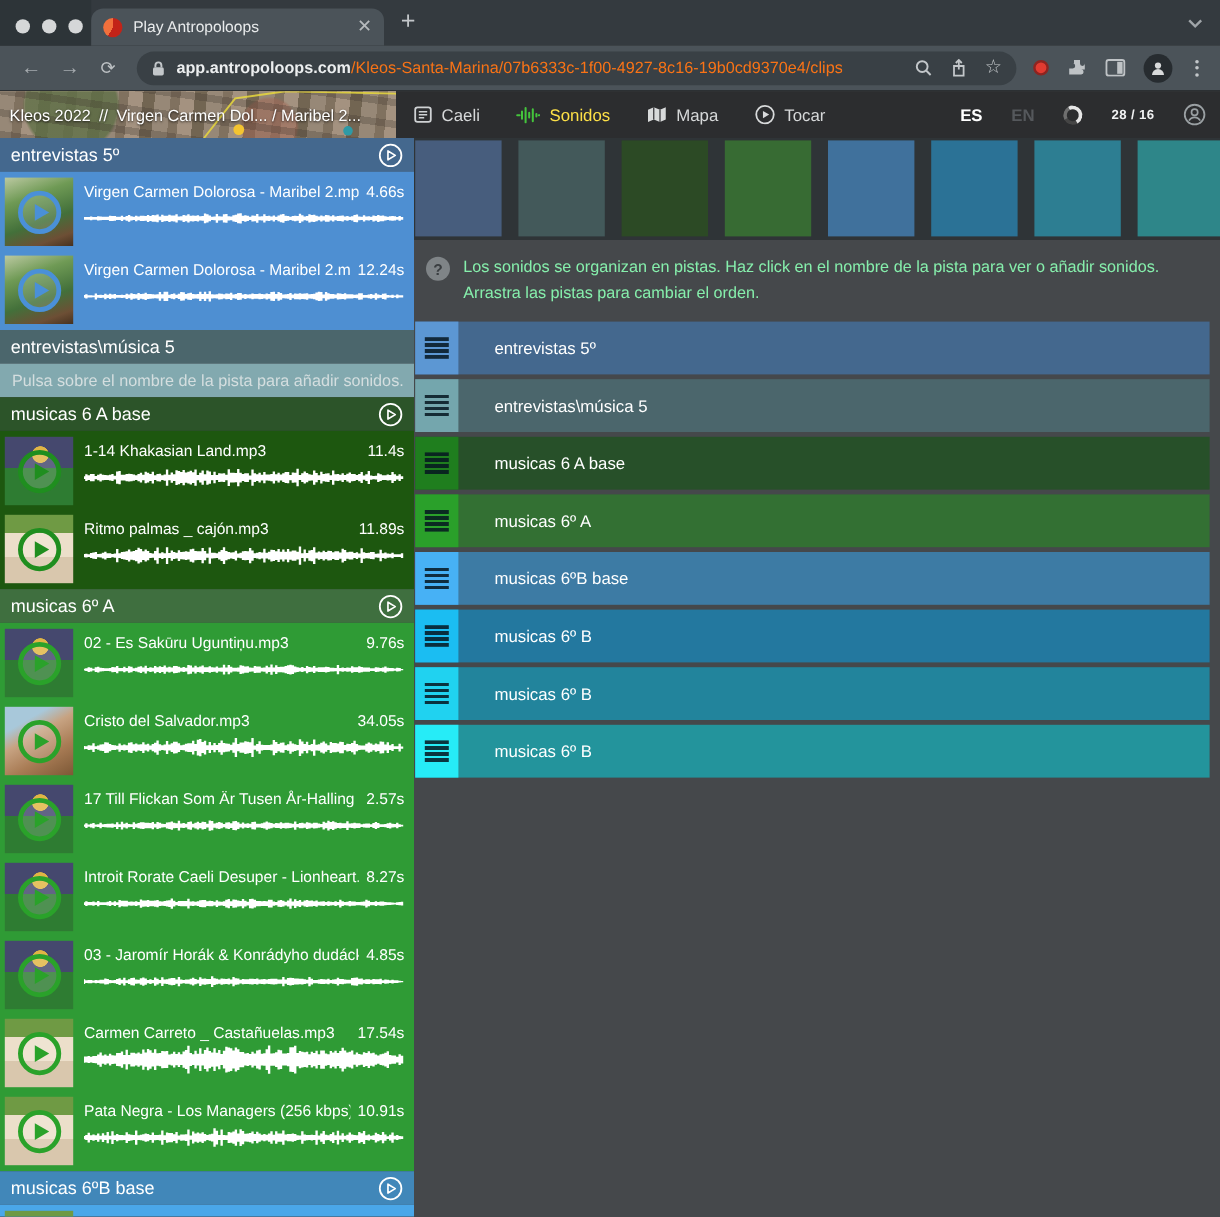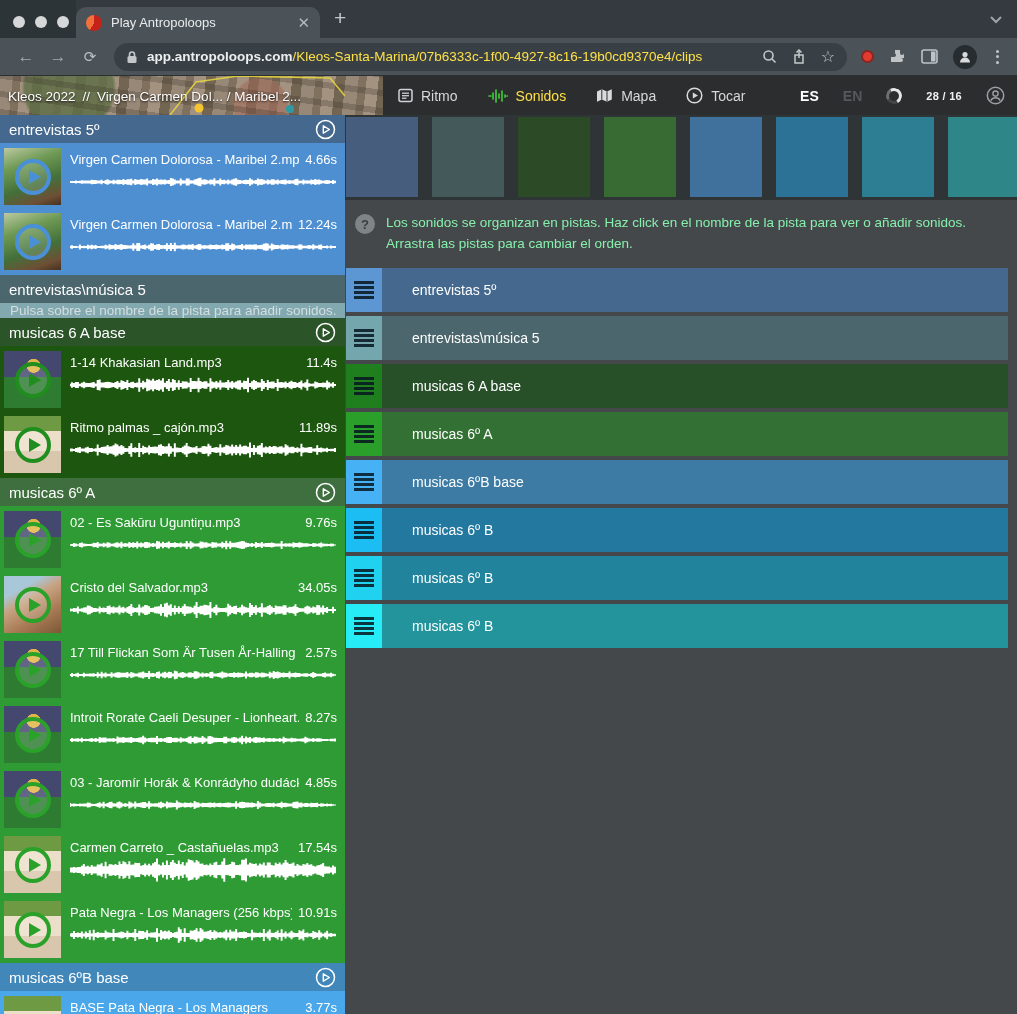--- a/index.html
+++ b/index.html
@@ -19,32 +19,32 @@
   .newtab{position:absolute;left:334px;top:6px;color:#c2c6c9;font-size:21px;font-weight:300}
   .strip-chev{position:absolute;right:14px;top:15px}
 
   .toolbar{height:38px;background:#4b5359;display:flex;align-items:center;padding:0 10px;border-bottom:1px solid #2c3033}
   .navbtn{width:32px;text-align:center;font-size:17px;color:#a7acb0}
   .reload{font-size:15px;color:#bcc0c3}
   .urlpill{flex:1;height:28px;background:#394045;border-radius:14px;margin:0 10px 0 8px;
            display:flex;align-items:center;padding:0 12px;gap:9px;min-width:0}
   .url{font-size:13.5px;white-space:nowrap;overflow:hidden;min-width:0}
   .url .dom{color:#eceeef;font-weight:bold}
-  .url .path{color:#fde047}
+  .url .path{color:#f97316}
   .pill-icons{margin-left:auto;display:flex;gap:15px;align-items:center}
   .tb-right{display:flex;gap:15px;align-items:center;padding:0 4px}
   .recdot{width:13px;height:13px;border-radius:50%;background:#e23b31;border:2px solid #8e2420}
   .avatar-chip{width:24px;height:24px;border-radius:50%;background:#272c30;display:flex;align-items:center;justify-content:center}
   .kebab{display:flex;flex-direction:column;gap:2.5px;padding:0 4px}
   .kebab i{width:3px;height:3px;border-radius:50%;background:#c3c7ca}
   .star{color:#c6cacd;font-size:16px;line-height:1}
 
   
   .appheader{height:39px;display:flex}
-  .bc{width:383px;flex:none;position:relative;overflow:hidden;
+  .bc{width:330px;flex:none;position:relative;overflow:hidden;
       background:
         radial-gradient(circle at 18% 30%,rgba(110,130,80,.8) 0 14%,rgba(110,130,80,0) 15%),
         radial-gradient(circle at 68% 75%,rgba(190,120,100,.55) 0 10%,rgba(190,120,100,0) 11%),
         repeating-linear-gradient(96deg,#b2a08b 0 13px,#97846e 13px 21px,#c2ad96 21px 33px,#86765f 33px 43px),
         linear-gradient(#a2917c,#8f8270)}
   .bc::before{content:"";position:absolute;inset:0;background:
         repeating-linear-gradient(8deg,rgba(70,60,50,.28) 0 6px,rgba(0,0,0,0) 6px 18px)}
   .bc-shade{position:absolute;inset:0;background:rgba(30,30,30,.18)}
   .bc-text{position:absolute;left:8px;top:50%;transform:translateY(-50%);z-index:3;
       font-size:13.5px;color:#fff;white-space:nowrap;text-shadow:0 1px 2px rgba(0,0,0,.75);
@@ -61,21 +61,21 @@
   .counter{font-size:11px;font-weight:bold;color:#f0f1f2;letter-spacing:.3px}
 
   
   .content{display:flex;height:899px}
   .sidebar{width:345px;flex:none;overflow:hidden;background:#3a3f42}
   .main{flex:1;display:flex;flex-direction:column;overflow:hidden;background:#45484b}
 
   
   .sec-head{height:28px;display:flex;align-items:center;padding:0 9px;color:#fff;font-size:15px}
   .sec-label{flex:1;white-space:nowrap;overflow:hidden}
-  .sec-note{height:15px;display:flex;align-items:center;padding:0 10px;font-size:13.5px;color:#d4dedf;white-space:nowrap;overflow:hidden}
+  .sec-note{height:28px;display:flex;align-items:center;padding:0 10px;font-size:13.5px;color:#d4dedf;white-space:nowrap;overflow:hidden}
   .sec-clips{padding:1px 0}
   .clip{height:65px;display:flex;padding:4px 0 4px 4px}
   .thumb{width:57px;height:57px;flex:none;position:relative;overflow:hidden}
   .thumb-balcony{background:linear-gradient(160deg,#bcc9a2 0%,#6f9a55 30%,#43703a 62%,#6d4f35 85%,#46311f 100%)}
   .thumb-trophy{background:radial-gradient(circle at 52% 26%,#e0b545 0 13%,rgba(224,181,69,0) 14%),linear-gradient(#45486e 0 46%,#2e7c32 46%)}
   .thumb-dog{background:linear-gradient(#6f9a44 0 27%,#ecdfca 27% 62%,#d9c7ad 62%)}
   .thumb-jesus{background:linear-gradient(150deg,#a8c8da 0 24%,#c7a382 42%,#a97c55 68%,#7c5836 100%)}
   .play-ring{position:absolute;left:50%;top:50%;width:36px;height:36px;margin:-18px 0 0 -18px;
              border:4px solid #4a90d8;border-radius:50%;background:rgba(255,255,255,.16)}
   .play-tri{position:absolute;left:50%;top:50%;margin:-7px 0 0 -4px;width:0;height:0;
@@ -183,21 +183,21 @@
     </div>
   </div>
   <div class="nav">
     <span class="nav-item">
       <svg class="icon-svg" width="15" height="15" viewBox="0 0 15 15">
         <rect x="1" y="1.5" width="13" height="12" rx="2" fill="none" stroke="#cfd2d4" stroke-width="1.5"></rect>
         <line x1="4" y1="5.2" x2="11" y2="5.2" stroke="#cfd2d4" stroke-width="1.3"></line>
         <line x1="4" y1="7.7" x2="11" y2="7.7" stroke="#cfd2d4" stroke-width="1.3"></line>
         <line x1="4" y1="10.2" x2="8.5" y2="10.2" stroke="#cfd2d4" stroke-width="1.3"></line>
         </svg>
-      <span>Ritmo</span>
+      <span>Caeli</span>
     </span>
     <span class="nav-item active">
       <svg class="icon-svg" width="20" height="14" viewBox="0 0 20 14">
         <path d="M1 7h2M5 4v6M8 1v12M11 5v4M14 2v10M17 6v2M19 7h0.5" fill="none" stroke="#44c43c" stroke-width="1.7" stroke-linecap="round"></path>
         </svg>
       <span>Sonidos</span>
     </span>
     <span class="nav-item">
       <svg class="icon-svg" width="17" height="15" viewBox="0 0 17 15">
         <path d="M1 3.5 L5.8 1.3 11 3.5 15.8 1.3 V11.5 L11 13.7 5.8 11.5 1 13.7 Z" fill="#d8dadb"></path>

